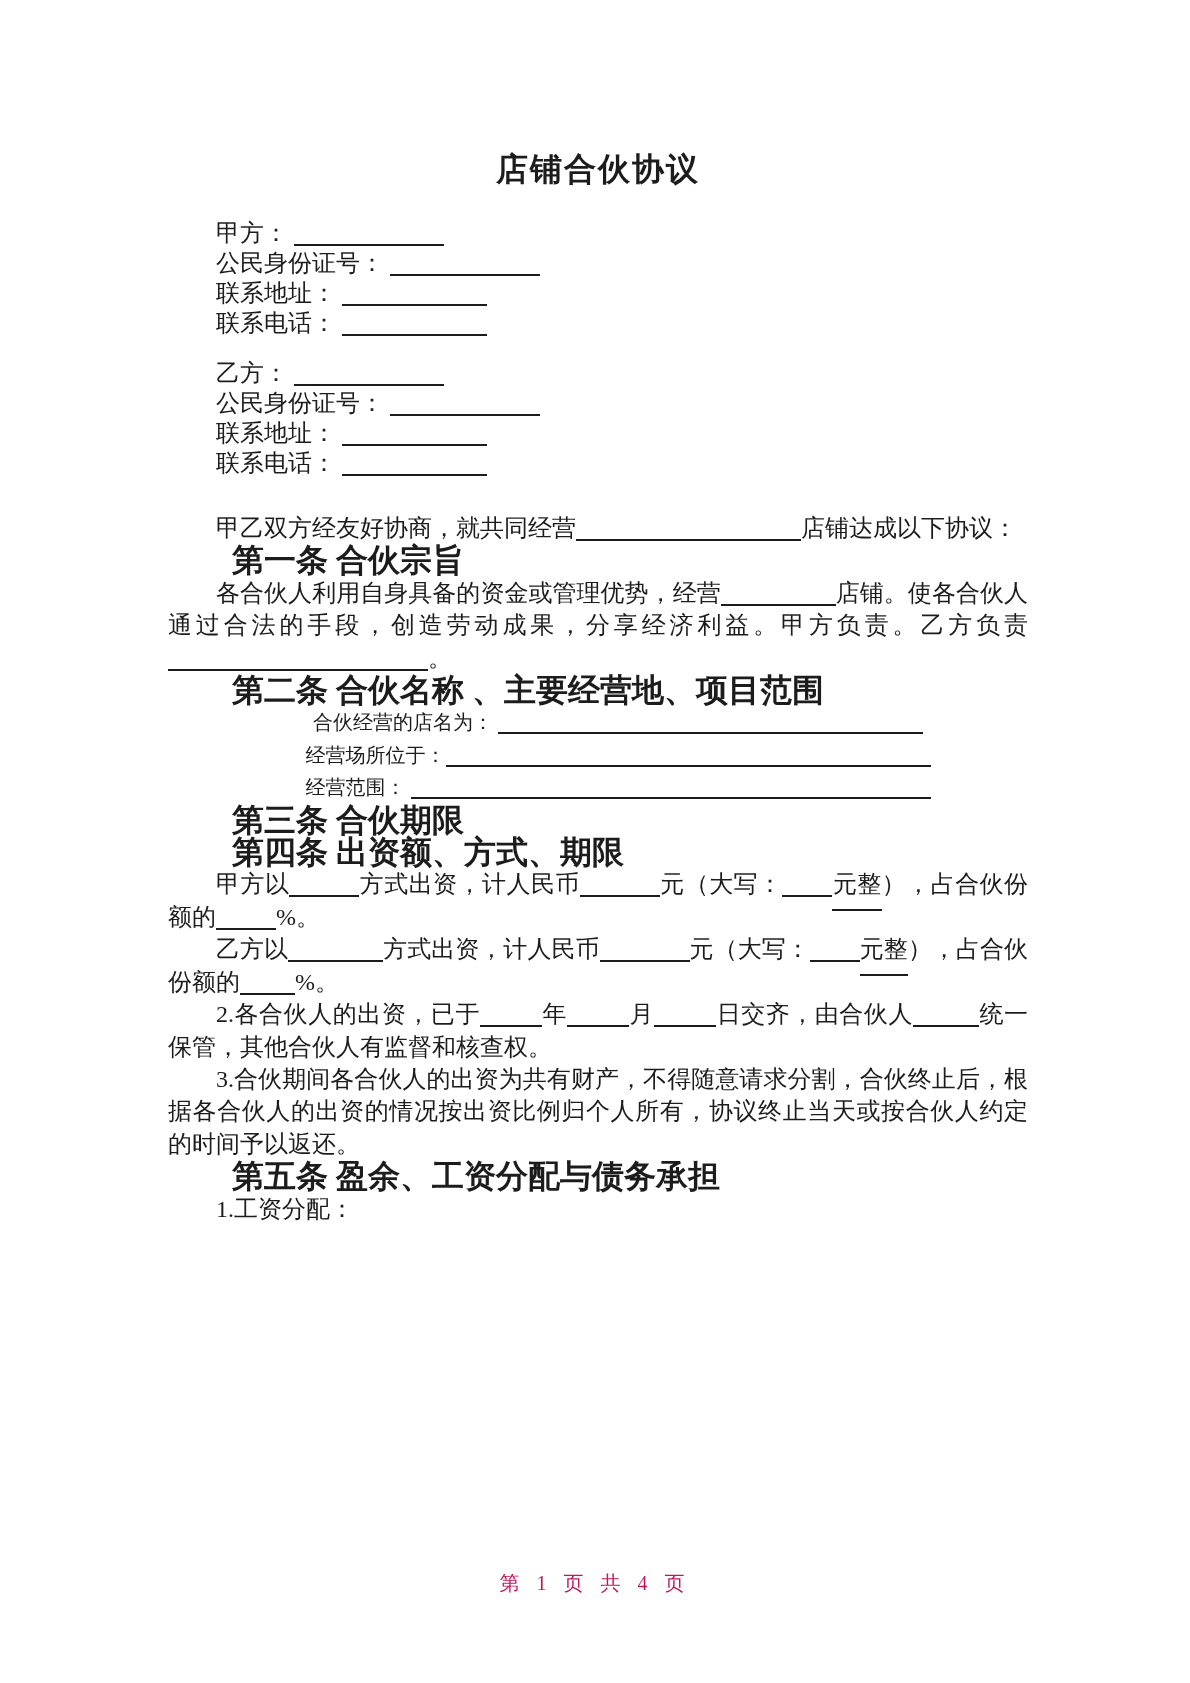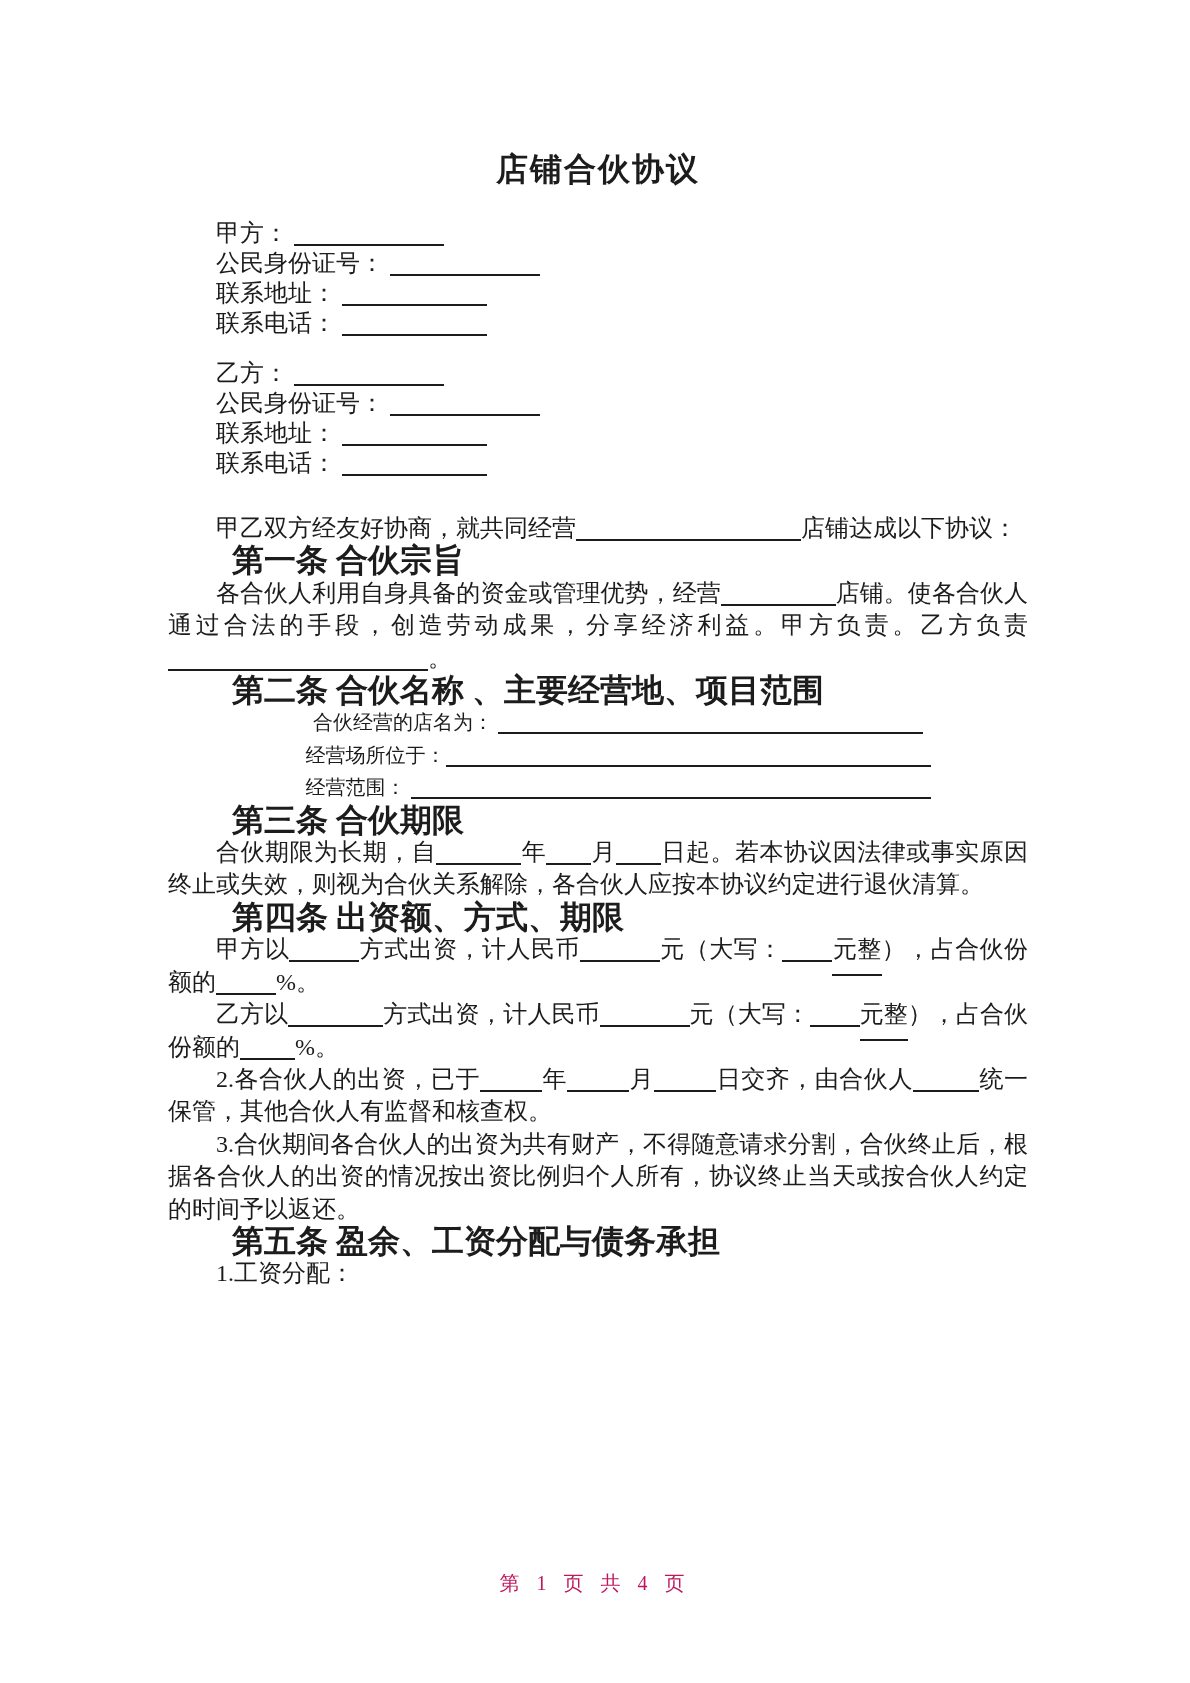--- a/index.html
+++ b/index.html
@@ -76,21 +76,20 @@
         <p class="label-line"><span>联系电话： </span><span class="blank" style="width: 145px;"></span></p>
         <p class="spacer-md"></p>
         <p class="body-para"><span>甲乙双方经友好协商，就共同经营</span><span class="blank" style="width: 225px;"></span><span>店铺达成以下协议：</span></p>
         <p class="heading"><span>第一条  合伙宗旨</span></p>
         <p class="body-para"><span>各合伙人利用自身具备的资金或管理优势，经营</span><span class="blank" style="width: 115px;"></span><span>店铺。使各合伙人通过合法的手段，创造劳动成果，分享经济利益。甲方负责。乙方负责</span><span class="blank" style="width: 260px;"></span><span>。</span></p>
         <p class="heading"><span>第二条  合伙名称 、主要经营地、项目范围</span></p>
         <p class="fill-line"><span>合伙经营的店名为： </span><span class="blank" style="width: 425px;"></span></p>
         <p class="fill-line"><span>经营场所位于：</span><span class="blank" style="width: 485px;"></span></p>
         <p class="fill-line"><span>经营范围： </span><span class="blank" style="width: 520px;"></span></p>
         <p class="heading"><span>第三条  合伙期限</span></p>
-        <p class="body-para"><span>合伙期限为长期，自</span><span class="blank" style="width: 85px;"></span><span>年</span><span class="blank" style="width: 45px;"></span><span>月</span><span class="blank" style="width: 45px;"></span><span>日起。若本协议因法律或事实原因终止或失效，则视为合伙关系解除，各合伙人应按本协议约定进行退伙清算。</span></p>
         <p class="heading"><span>第四条  出资额、方式、期限</span></p>
         <p class="body-para"><span>甲方以</span><span class="blank" style="width: 70px;"></span><span>方式出资，计人民币</span><span class="blank" style="width: 80px;"></span><span>元（大写：</span><span class="blank" style="width: 50px;"></span><span class="u-text">元整</span><span>），占合伙份额的</span><span class="blank" style="width: 60px;"></span><span>%。</span></p>
         <p class="body-para"><span>乙方以</span><span class="blank" style="width: 95px;"></span><span>方式出资，计人民币</span><span class="blank" style="width: 90px;"></span><span>元（大写：</span><span class="blank" style="width: 50px;"></span><span class="u-text">元整</span><span>），占合伙份额的</span><span class="blank" style="width: 55px;"></span><span>%。</span></p>
         <p class="body-para"><span>2.各合伙人的出资，已于</span><span class="blank" style="width: 62px;"></span><span>年</span><span class="blank" style="width: 62px;"></span><span>月</span><span class="blank" style="width: 62px;"></span><span>日交齐，由合伙人</span><span class="blank" style="width: 66px;"></span><span>统一保管，其他合伙人有监督和核查权。</span></p>
         <p class="body-para"><span>3.合伙期间各合伙人的出资为共有财产，不得随意请求分割，合伙终止后，根据各合伙人的出资的情况按出资比例归个人所有，协议终止当天或按合伙人约定的时间予以返还。</span></p>
         <p class="heading"><span>第五条  盈余、工资分配与债务承担</span></p>
         <p class="body-para"><span>1.工资分配：</span></p>
       </div>
   </div>
   <div class="footer">第 1 页 共 4 页</div>

